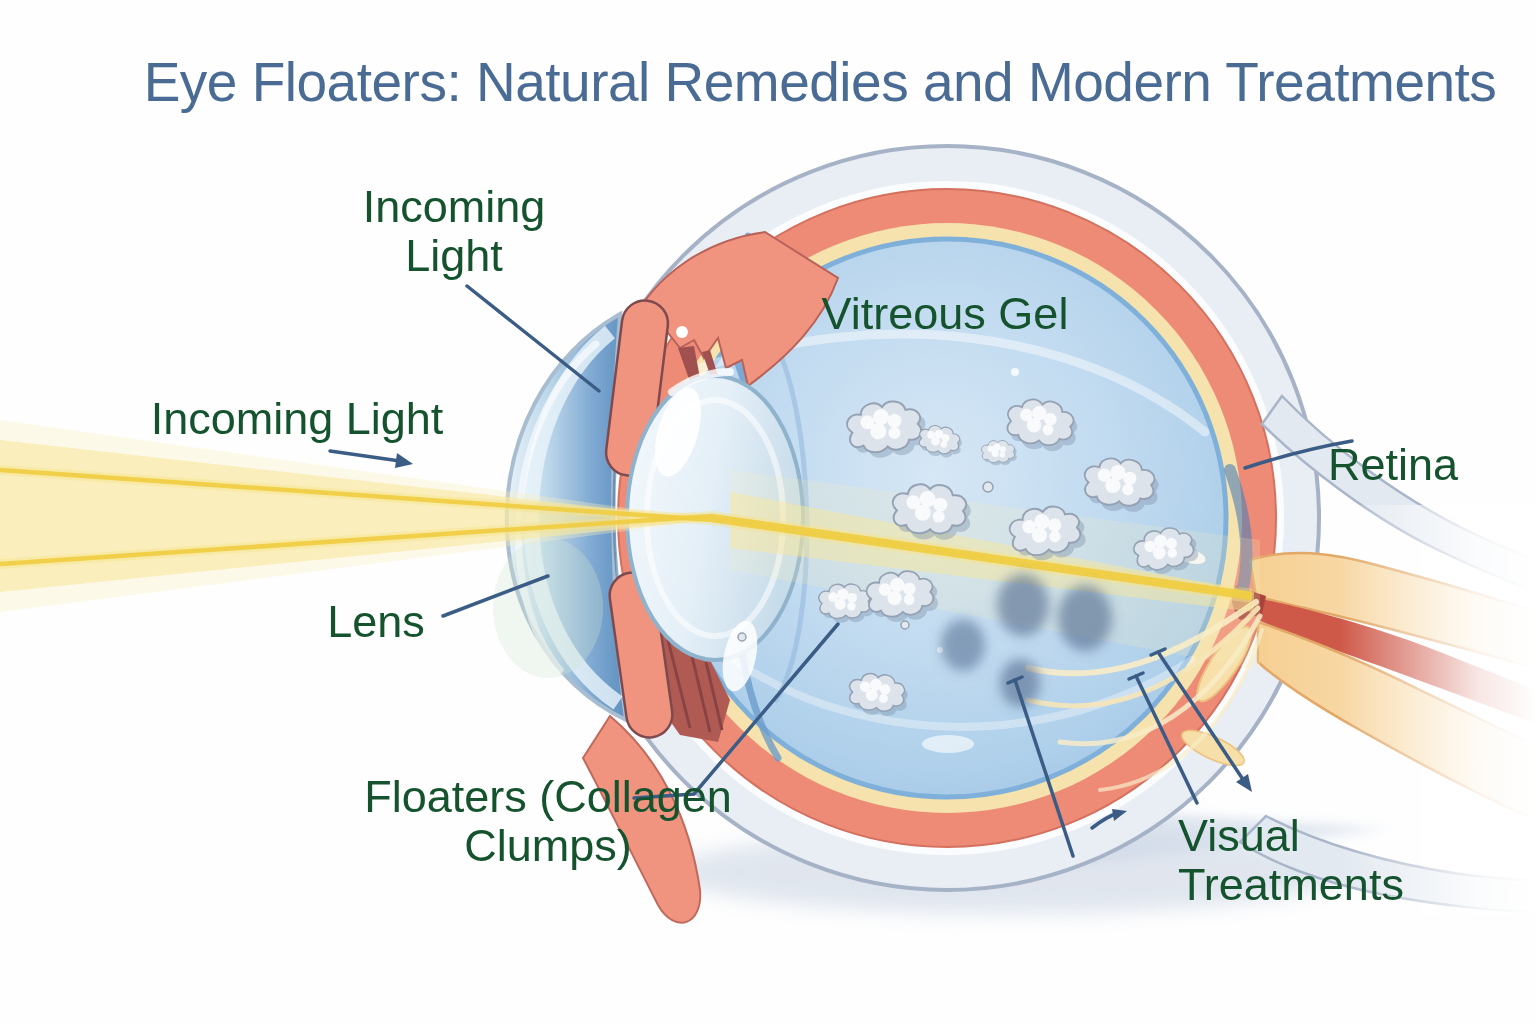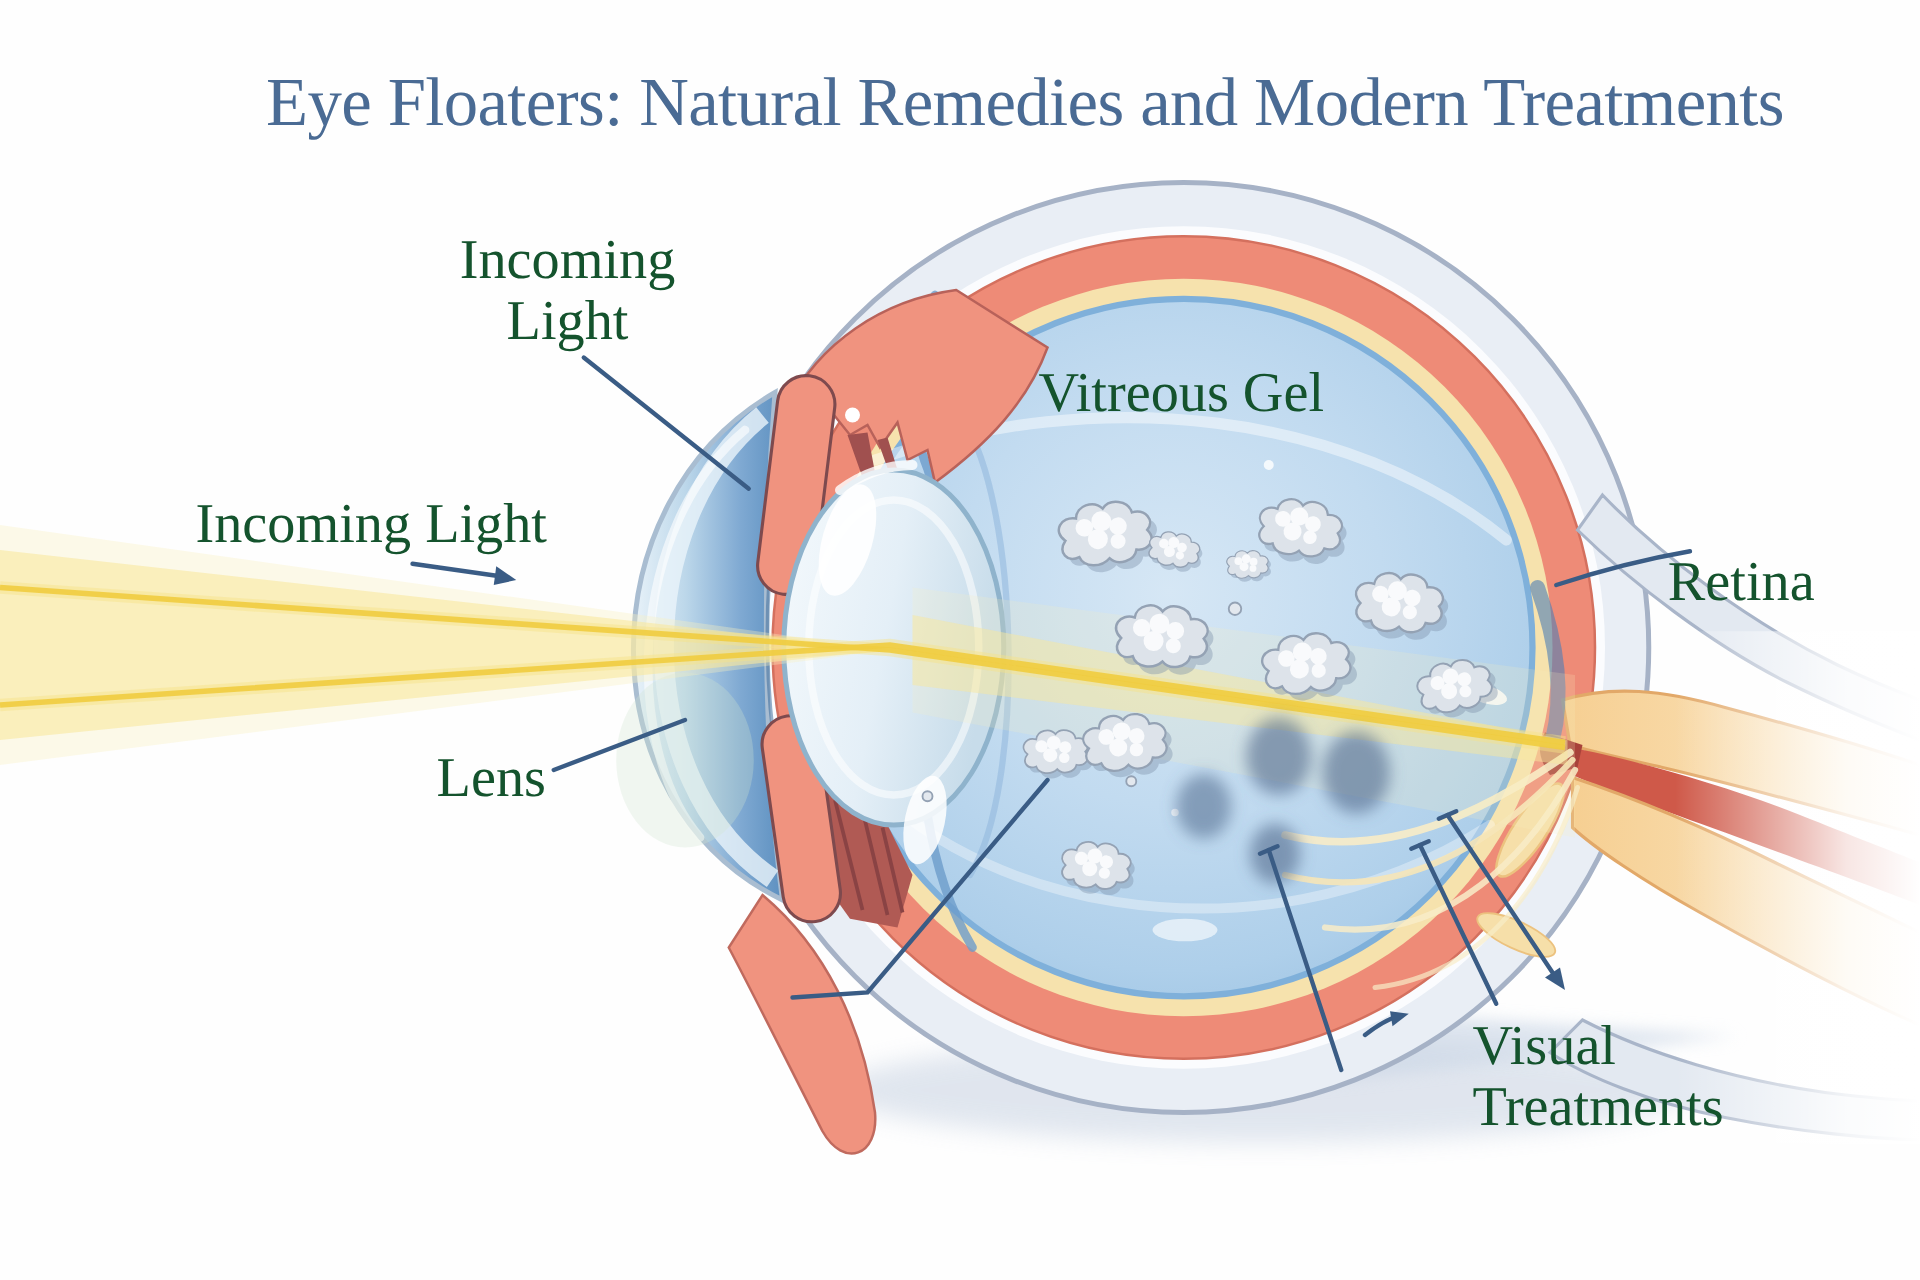--- a/index.html
+++ b/index.html
@@ -1,18 +1,18 @@
 <!DOCTYPE html>
 <html><head>
 <meta charset="utf-8">
 <style>
   html,body{margin:0;padding:0;}
   body{width:1536px;height:1024px;position:relative;overflow:hidden;
        background:#fefefe;font-family:"Liberation Sans",sans-serif;}
-  #stage{position:absolute;inset:0;width:1536px;height:1024px;font-family:Liberation Serif, serif;}
+  #stage{position:absolute;inset:0;width:1536px;height:1024px;}
   svg{position:absolute;left:0;top:0;}
   .title{position:absolute;left:820px;top:50px;transform:translateX(-50%);
          white-space:nowrap;font-size:55px;letter-spacing:-0.5px;
          color:#4a6b94;font-weight:400;}
   .lbl{position:absolute;font-size:45px;color:#14532d;line-height:1.08;font-weight:400;}
   .center2{transform:translate(-50%,-50%);white-space:nowrap;}
   .wrapC{text-align:center;}
 </style>
 </head>
 <body>
@@ -197,19 +197,20 @@
 <div class="title">Eye Floaters: Natural Remedies and Modern Treatments</div>
 
 <div class="lbl wrapC" style="left:344px;top:183px;width:220px;">Incoming Light</div>
 
 <div class="lbl center2" style="left:297px;top:419px;">Incoming Light</div>
 
 <div class="lbl center2" style="left:945px;top:314px;">Vitreous Gel</div>
 
 <div class="lbl center2" style="left:1393px;top:440px;margin-top:25px;">Retina</div>
 
-<div class="lbl center2" style="left:393px;top:622px;">Lens</div>
-
+<div class="lbl center2" style="left:376px;top:622px;">Lens</div>
+
+<div class="lbl wrapC" style="left:358px;top:773px;width:380px;">Floaters (Collagen Clumps)</div>
 
 
 <div class="lbl" style="left:1178px;top:812px;width:250px;">Visual Treatments</div>
 
 </div>
 
 </body></html>

